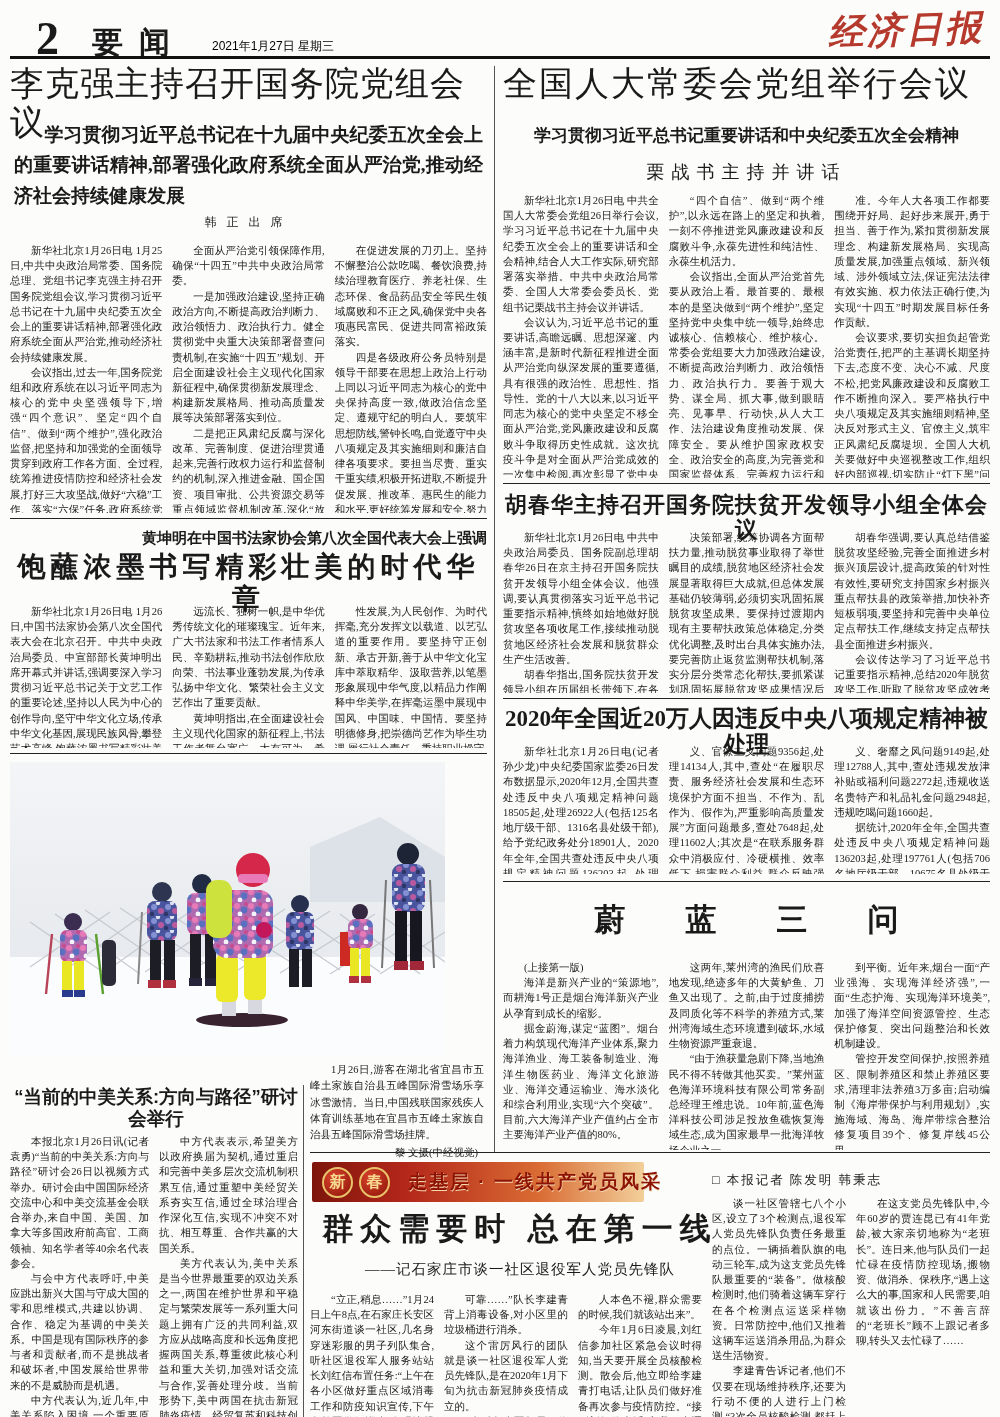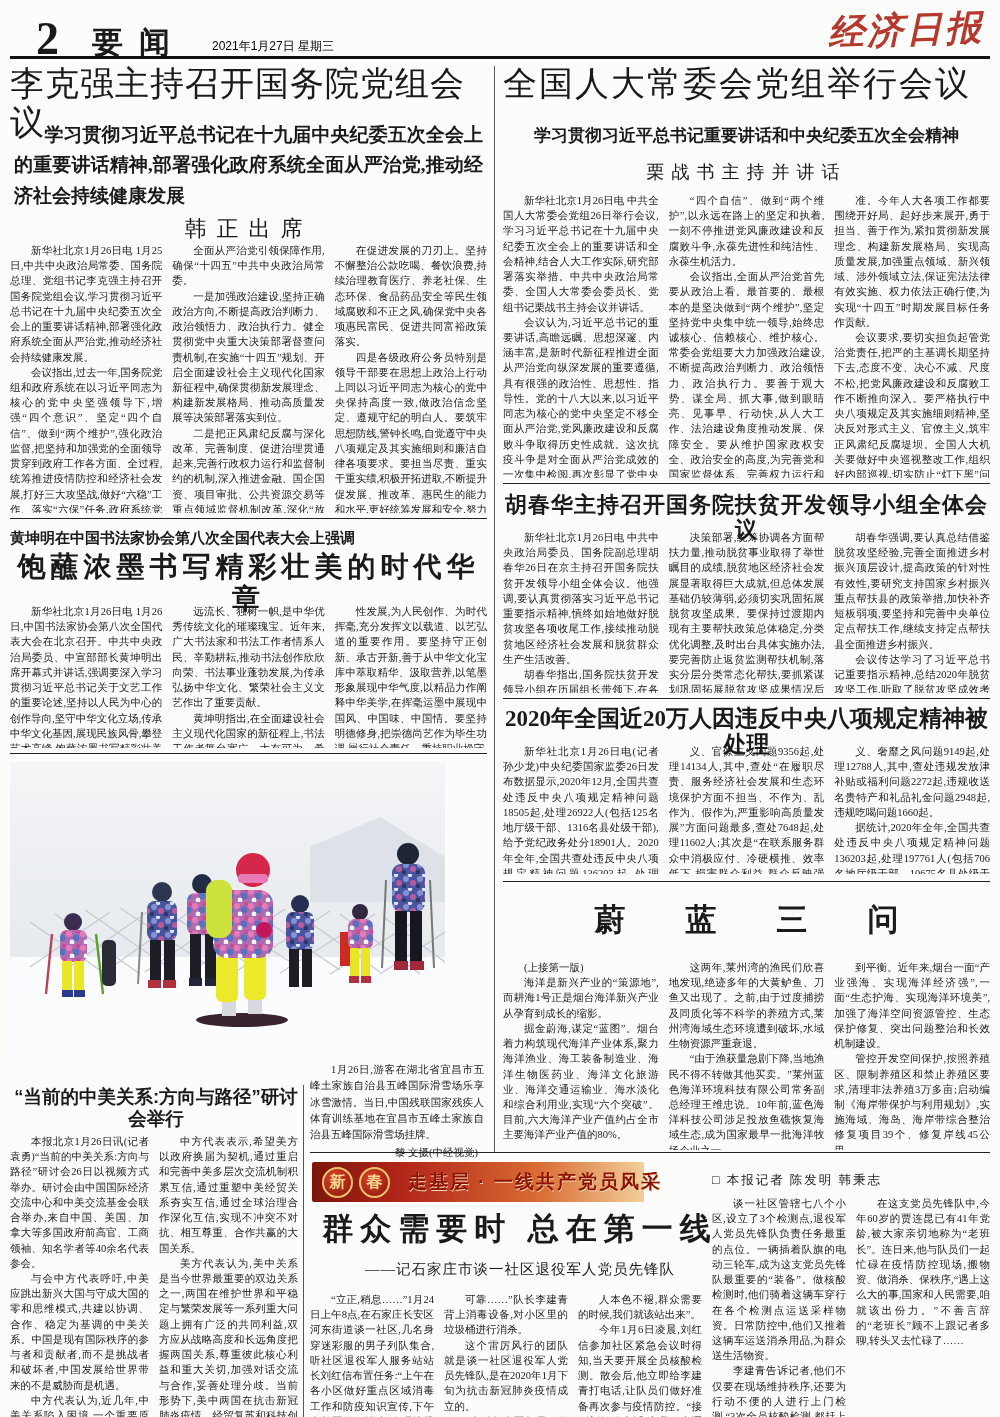--- a/index.html
+++ b/index.html
@@ -12,21 +12,21 @@
   .hdate{font:12px "Liberation Sans",sans-serif;color:#000000;}
   .masthead{font:700 italic 36px "Liberation Serif",serif;color:#b5392c;letter-spacing:3px;transform:rotate(-2deg);}
   .rule{background:#222;}
   .thickrule{background:#111;}
   
   .h-sans{font-family:"Liberation Sans",sans-serif;font-weight:400;text-align:left;line-height:1.15;}
   .h-serif{font-family:"Liberation Serif",serif;font-weight:900;text-align:center;line-height:1.15;}
   .subtitle{font-family:"Liberation Serif",serif;font-weight:700;text-align:justify;line-height:1.6;}
   .subtitle-c{font-family:"Liberation Serif",serif;font-weight:700;text-align:center;}
   .presider{font-family:"Liberation Serif",serif;text-align:center;}
-  .kicker{font-family:Liberation Sans, sans-serif;font-weight:600;text-align:left;}
+  .kicker{font-family:Liberation Sans, sans-serif;font-weight:600;text-align:right;}
   
   .cols{display:flex;gap:10px;overflow:hidden;}
   .col{flex:1;overflow:hidden;text-align:justify;}
   .cols p.para{margin:0;text-indent:2em;}
   .fs10{font-size:10.5px;line-height:1.45;}
   
   .caption{font-size:10.5px;line-height:1.55;text-align:justify;font-style:normal;}
   .credit{text-align:right;padding-right:6px;margin-top:2px;}
   
   .banner{display:flex;align-items:center;gap:6px;padding:0 10px;
@@ -51,21 +51,21 @@
   <div class="abs section" style="left:92px;top:22px;">要闻</div>
   <div class="abs hdate" style="left:212px;top:38px;">2021年1月27日 星期三</div>
   <div class="abs masthead" style="right:16px;top:6px;">经济日报</div>
   <div class="abs thickrule" style="left:10px;top:56px;width:980px;height:3px;"></div>
 
   <div class="abs vline" style="left:494px;top:66px;height:1086px;"></div>
   <div class="abs vline" style="left:303px;top:1085px;height:332px;"></div>
 
   <div class="abs h-sans" style="left:10px;top:64px;width:477px;font-size:34px;letter-spacing:1px;">李克强主持召开国务院党组会议</div>
   <div class="abs subtitle" style="left:14px;top:120px;width:469px;font-size:19px;text-indent:1.6em;">学习贯彻习近平总书记在十九届中央纪委五次全会上的重要讲话精神,部署强化政府系统全面从严治党,推动经济社会持续健康发展</div>
-  <div class="abs presider" style="left:10px;top:214px;width:477px;font-size:22px;letter-spacing:10px;">韩正出席</div>
+  <div class="abs presider" style="left:10px;top:214px;width:477px;font-size:12px;letter-spacing:10px;">韩正出席</div>
   <div class="abs cols fs10" style="left:10px;top:243px;width:477px;height:270px;">
     <div class="col">
         <p class="para">新华社北京1月26日电 1月25日,中共中央政治局常委、国务院总理、党组书记李克强主持召开国务院党组会议,学习贯彻习近平总书记在十九届中央纪委五次全会上的重要讲话精神,部署强化政府系统全面从严治党,推动经济社会持续健康发展。</p>
         <p class="para">会议指出,过去一年,国务院党组和政府系统在以习近平同志为核心的党中央坚强领导下,增强“四个意识”、坚定“四个自信”、做到“两个维护”,强化政治监督,把坚持和加强党的全面领导贯穿到政府工作各方面、全过程,统筹推进疫情防控和经济社会发展,打好三大攻坚战,做好“六稳”工作、落实“六保”任务,政府系统党风廉政建设和反腐败工作不断向纵深推进。</p>
       </div>
     <div class="col">
         <p class="para">全面从严治党引领保障作用,确保“十四五”中共中央政治局常委。</p>
         <p class="para">一是加强政治建设,坚持正确政治方向,不断提高政治判断力、政治领悟力、政治执行力。健全贯彻党中央重大决策部署督查问责机制,在实施“十四五”规划、开启全面建设社会主义现代化国家新征程中,确保贯彻新发展理念、构建新发展格局、推动高质量发展等决策部署落实到位。</p>
         <p class="para">二是把正风肃纪反腐与深化改革、完善制度、促进治理贯通起来,完善行政权力运行和监督制约的机制,深入推进金融、国企国资、项目审批、公共资源交易等重点领域监督机制改革,深化“放管服”改革,持续推进政府职能转变,从制度上铲除滋生腐败的土壤。</p>
       </div>

